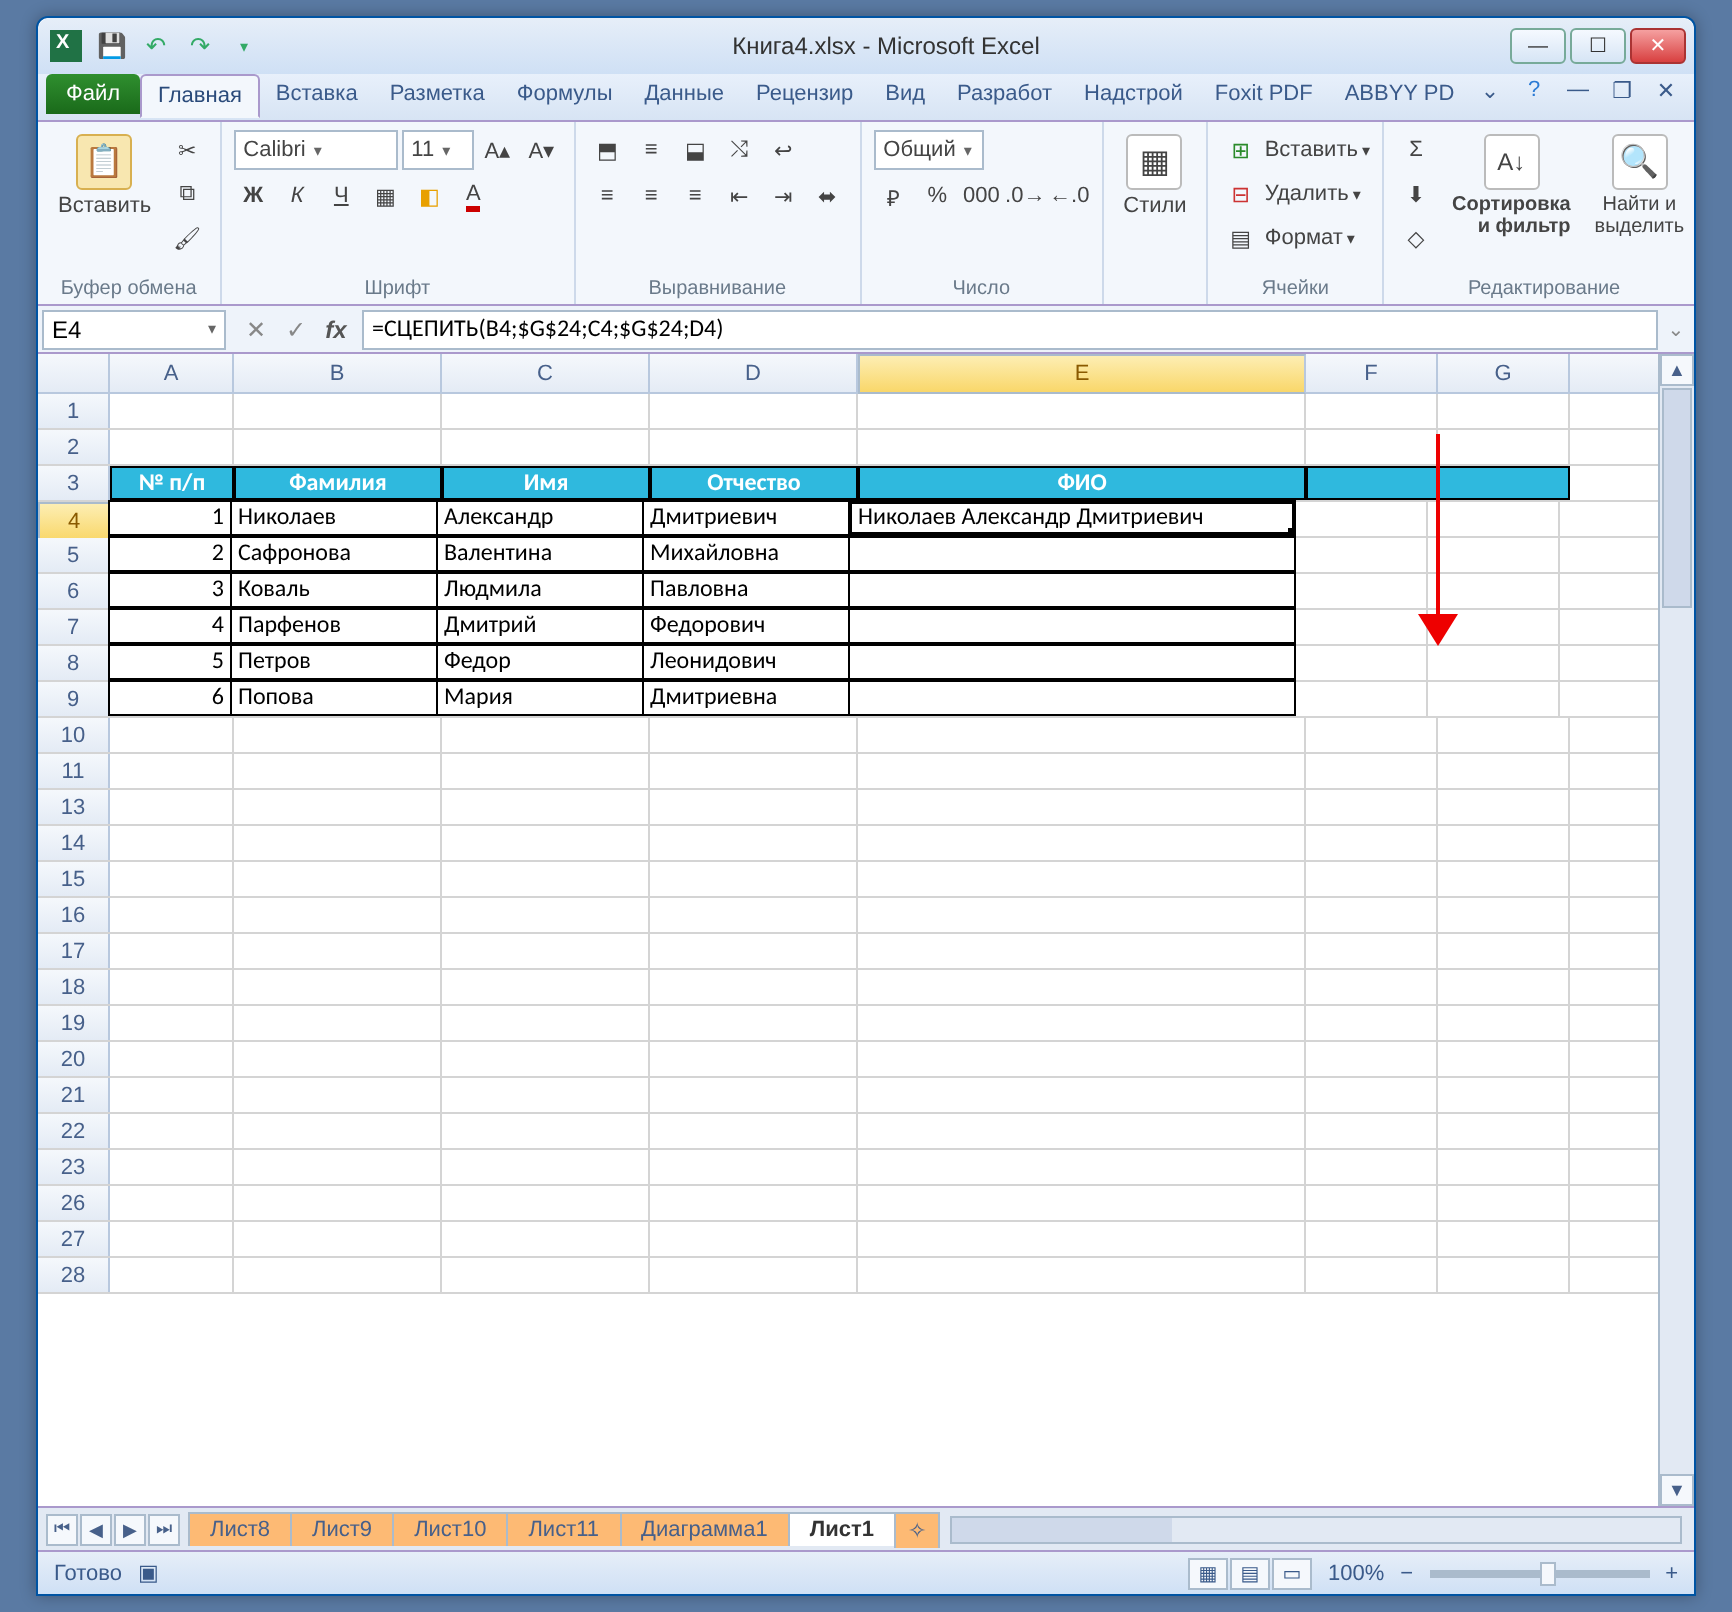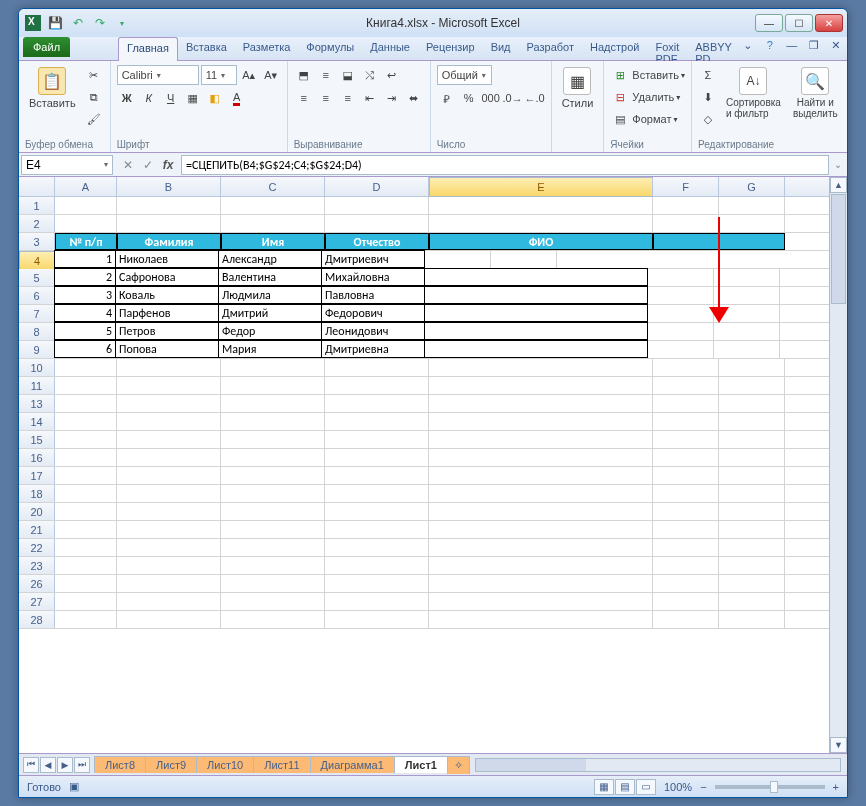--- a/index.html
+++ b/index.html
@@ -14,29 +14,29 @@
 .qat .qbtn { width: 18px; height: 18px; display:flex;align-items:center;justify-content:center;font-size:12px;color:#3a6; }
 .titlebar .spacer { flex: 1; text-align: center; }
 .winbtns { display: flex; gap: 2px; margin-right: 4px; }
 .winbtn { width: 28px; height: 18px; border: 1px solid #7a9; background: linear-gradient(#f5f9ff,#d6e5f5); border-radius: 3px; display:flex;align-items:center;justify-content:center;font-size:10px;color:#333; }
 .winbtn.close { background: linear-gradient(#f5a0a0,#d84040); color:#fff; border-color:#a33; }
 
 
 .ribbon-tabs { height: 24px; background: linear-gradient(#e8f0fb,#d7e4f4); display: flex; align-items:flex-start; font-size: 11px; padding-left: 4px; border-bottom:1px solid #a9c; }
 .file-tab { background: linear-gradient(#2f8f2f,#1a6a1a); color: #fff; padding: 4px 10px; border-radius: 3px 3px 0 0; font-size: 11px; }
 .rtab { padding: 4px 8px; color:#3a5a8a; cursor:default; }
-.rtab.active { background:#f3f7fc; border:1px solid #a9c; border-bottom:1px solid #f3f7fc; border-radius:3px 3px 0 0; color:#2a4a7a;margin-left:48px; }
+.rtab.active { background:#f3f7fc; border:1px solid #a9c; border-bottom:1px solid #f3f7fc; border-radius:3px 3px 0 0; color:#2a4a7a; }
 .ribbon-tabs .help { margin-left:auto; display:flex; gap:6px; padding-right:6px; color:#3a5a8a; }
 .help span{width:16px;height:16px;display:flex;align-items:center;justify-content:center;font-size:11px;}
 
 
 .ribbon { height: 92px; background:#f3f7fc; border-bottom:1px solid #a9c; display:flex; font-size:11px; color:#444; }
 .rgroup { border-right:1px solid #cdd9ea; padding:2px 6px 0 6px; display:flex; flex-direction:column; }
 .rgroup .body { flex:1; display:flex; align-items:flex-start; gap:4px; padding-top:2px;}
-.rgroup .label { text-align:left; font-size:10px; color:#6a7a8a; padding:2px 0; }
+.rgroup .label { text-align:center; font-size:10px; color:#6a7a8a; padding:2px 0; }
 .bigbtn { display:flex; flex-direction:column; align-items:center; gap:2px; padding:2px 4px; }
 .bigbtn .ico { width:28px; height:28px; background:#f8e7b0; border:1px solid #d8b050; border-radius:3px; display:flex;align-items:center;justify-content:center;font-size:16px;}
 .minirow { display:flex; gap:2px; align-items:center; }
 .mini { width:20px; height:20px; border:1px solid transparent; display:flex;align-items:center;justify-content:center; font-size:11px; }
 .sel { border:1px solid #abc; background:#fff; height:20px; font-size:11px; padding:0 4px; display:flex;align-items:center; gap:4px;}
 .sel .dd{font-size:8px;color:#666;}
 .col3 { display:flex; flex-direction:column; gap:2px; }
 
 
 .fbar-row { height:24px; border-bottom:1px solid #a9c; display:flex; align-items:center; background:#eef3fa; font-size:12px; }
@@ -264,21 +264,21 @@
 
     <div class="rgroup" style="border-right:none;">
       <div class="body">
         <div class="col3" style="gap:2px;">
           <div class="mini">Σ</div>
           <div class="mini">⬇</div>
           <div class="mini">◇</div>
         </div>
         <div class="bigbtn">
           <div class="ico" style="background:#fff;border-color:#bbb;font-size:12px;">A↓</div>
-          <span style="font-size:10px;text-align:left;">Сортировка
+          <span style="font-size:10px;text-align:right;font-weight:bold;">Сортировка
 и фильтр</span>
         </div>
         <div class="bigbtn">
           <div class="ico" style="background:#fff;border-color:#bbb;">🔍</div>
           <span style="font-size:10px;text-align:center;">Найти и
 выделить</span>
         </div>
       </div>
       <div class="label">Редактирование</div>
     </div>
@@ -341,20 +341,21 @@
           <div class="cell cE">ФИО</div>
           <div class="cell cF"></div>
           <div class="cell cG"></div>
         </div>
         <div class="row tbody">
           <div class="rowhdr sel">4</div>
           <div class="cell cA b num">1</div>
           <div class="cell cB b">Николаев</div>
           <div class="cell cC b">Александр</div>
           <div class="cell cD b">Дмитриевич</div>
+          <div class="cell cE b active-cell">Николаев Александр Дмитриевич<div class="fill-handle"></div></div>
           <div class="cell cF"></div>
           <div class="cell cG"></div>
         </div>
         <div class="row tbody">
           <div class="rowhdr">5</div>
           <div class="cell cA b num">2</div>
           <div class="cell cB b">Сафронова</div>
           <div class="cell cC b">Валентина</div>
           <div class="cell cD b">Михайловна</div>
           <div class="cell cE b"></div>
@@ -466,20 +467,30 @@
           <div class="cell cA"></div>
           <div class="cell cB"></div>
           <div class="cell cC"></div>
           <div class="cell cD"></div>
           <div class="cell cE"></div>
           <div class="cell cF"></div>
           <div class="cell cG"></div>
         </div>
         <div class="row">
           <div class="rowhdr">18</div>
+          <div class="cell cA"></div>
+          <div class="cell cB"></div>
+          <div class="cell cC"></div>
+          <div class="cell cD"></div>
+          <div class="cell cE"></div>
+          <div class="cell cF"></div>
+          <div class="cell cG"></div>
+        </div>
+        <div class="row">
+          <div class="rowhdr">19</div>
           <div class="cell cA"></div>
           <div class="cell cB"></div>
           <div class="cell cC"></div>
           <div class="cell cD"></div>
           <div class="cell cE"></div>
           <div class="cell cF"></div>
           <div class="cell cG"></div>
         </div>
         <div class="row">
           <div class="rowhdr">20</div>

